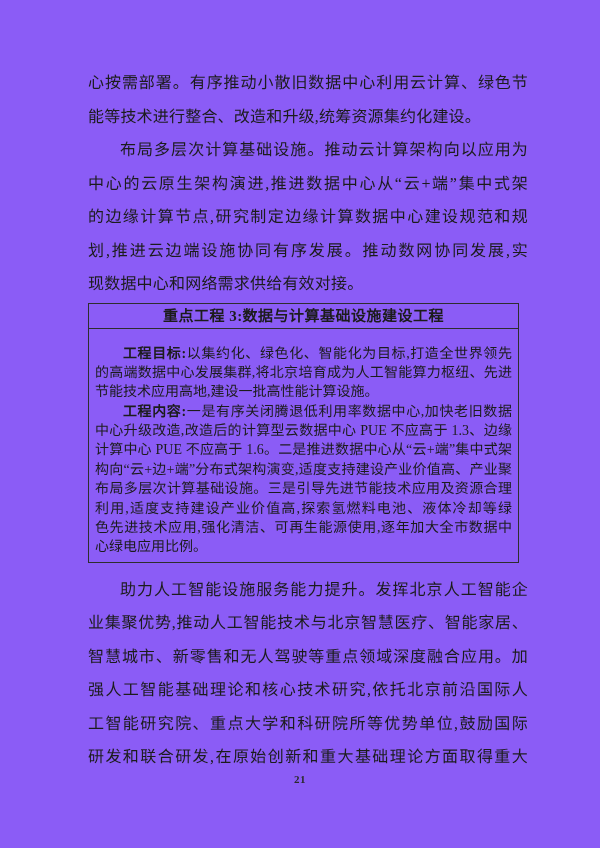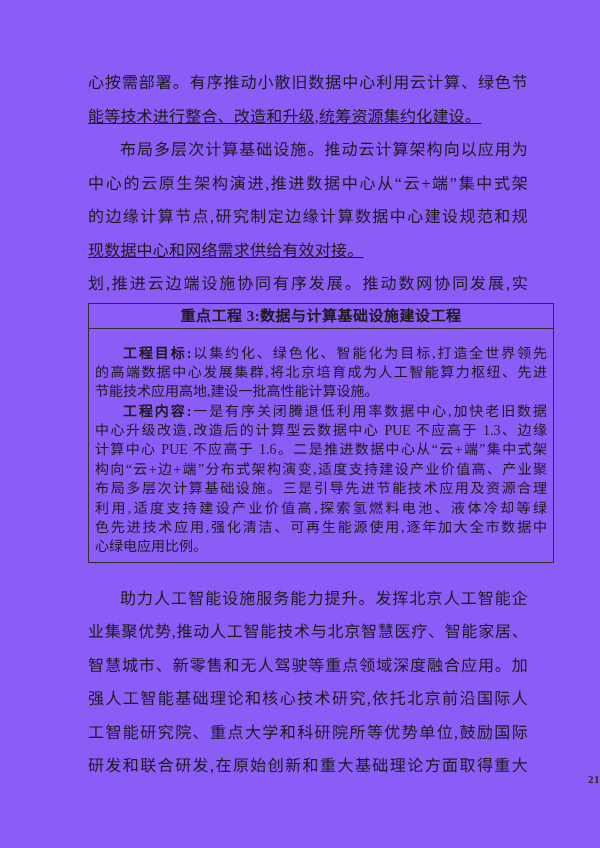--- a/index.html
+++ b/index.html
@@ -27,27 +27,26 @@
     font-size: 16px;
     line-height: 33.5px;
     height: 33.5px;
     text-align: justify;
     text-align-last: justify;
     white-space: nowrap;
     letter-spacing: 0.2px;
   }
   .mline.last {
     text-align-last: left;
-    text-decoration: underline;
   }
   .ind { text-indent: 2em; }
 
   
   .kbox {
-    width: 466px;
+    width: 431px;
     border: 1.6px solid #2e2e2e;
     margin-top: 2px;
     box-sizing: border-box;
   }
   .kbox-title {
     height: 24px;
     line-height: 24px;
     text-align: center;
     font-weight: bold;
     font-size: 15px;
@@ -62,28 +61,28 @@
     font-size: 14px;
     line-height: 19.4px;
     height: 19.4px;
     text-align: justify;
     text-align-last: justify;
     white-space: nowrap;
   }
   .bline.last { text-align-last: left; }
   .lbl { font-weight: bold; }
 
-  .p-after-box { margin-top: 19px; }
+  .p-after-box { margin-top: 10px; }
 
   .page-number {
     position: absolute;
     top: 773px;
     left: 0;
     width: 100%;
-    text-align: right;
+    text-align: center;
     font-size: 11px;
     font-weight: bold;
     color: #2a2a2a;
     letter-spacing: 0.5px;
   }
 </style>
 </head>
 <body>
 
 <div class="sheet">
@@ -91,22 +90,22 @@
 
     <div>
       <div class="mline">心按需部署。有序推动小散旧数据中心利用云计算、绿色节</div>
       <div class="mline last">能等技术进行整合、改造和升级,统筹资源集约化建设。</div>
     </div>
 
     <div>
       <div class="mline ind">布局多层次计算基础设施。推动云计算架构向以应用为</div>
       <div class="mline">中心的云原生架构演进,推进数据中心从“云+端”集中式架</div>
       <div class="mline">的边缘计算节点,研究制定边缘计算数据中心建设规范和规</div>
+      <div class="mline">划,推进云边端设施协同有序发展。推动数网协同发展,实</div>
       <div class="mline last">现数据中心和网络需求供给有效对接。</div>
-      <div class="mline">划,推进云边端设施协同有序发展。推动数网协同发展,实</div>
     </div>
 
     <div class="kbox">
       <div class="kbox-title">重点工程 3:数据与计算基础设施建设工程</div>
       <div class="kbox-body">
         <div>
           <div class="bline ind">
             <b class="lbl">工程目标:</b><span>以集约化、绿色化、智能化为目标,打造全世界领先</span>
           </div>
           <div class="bline">的高端数据中心发展集群,将北京培育成为人工智能算力枢纽、先进</div>

